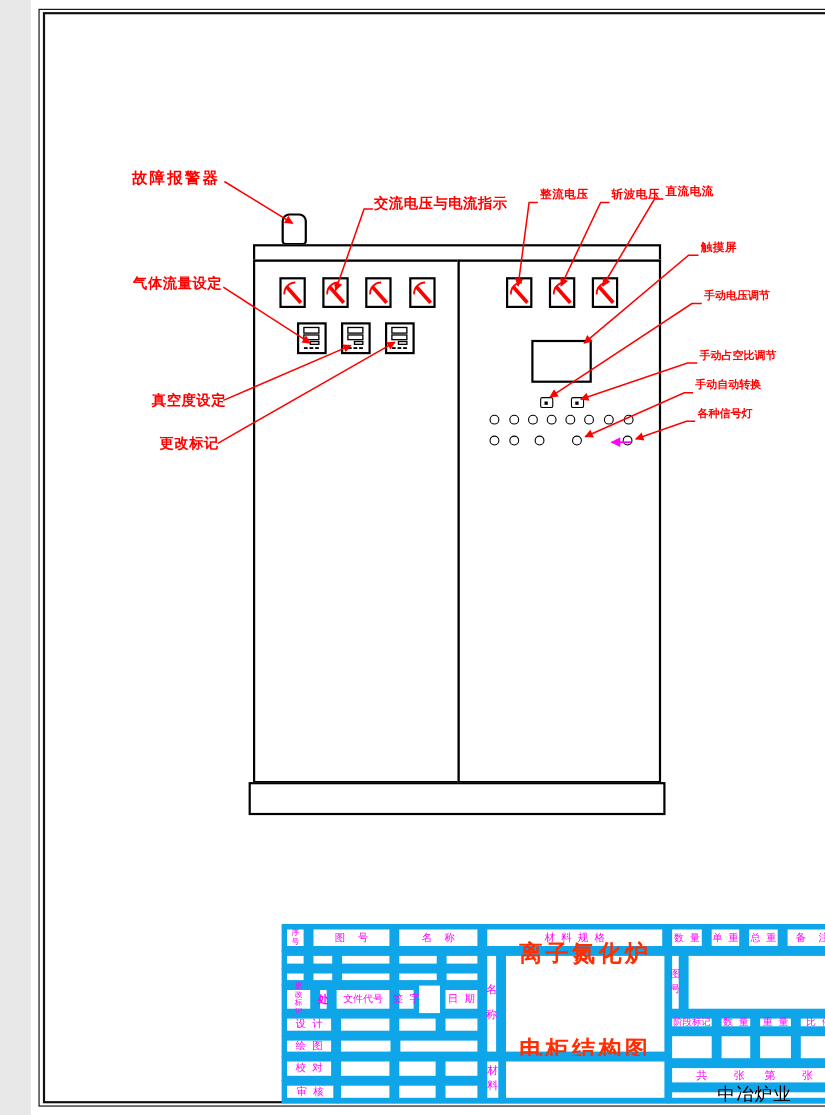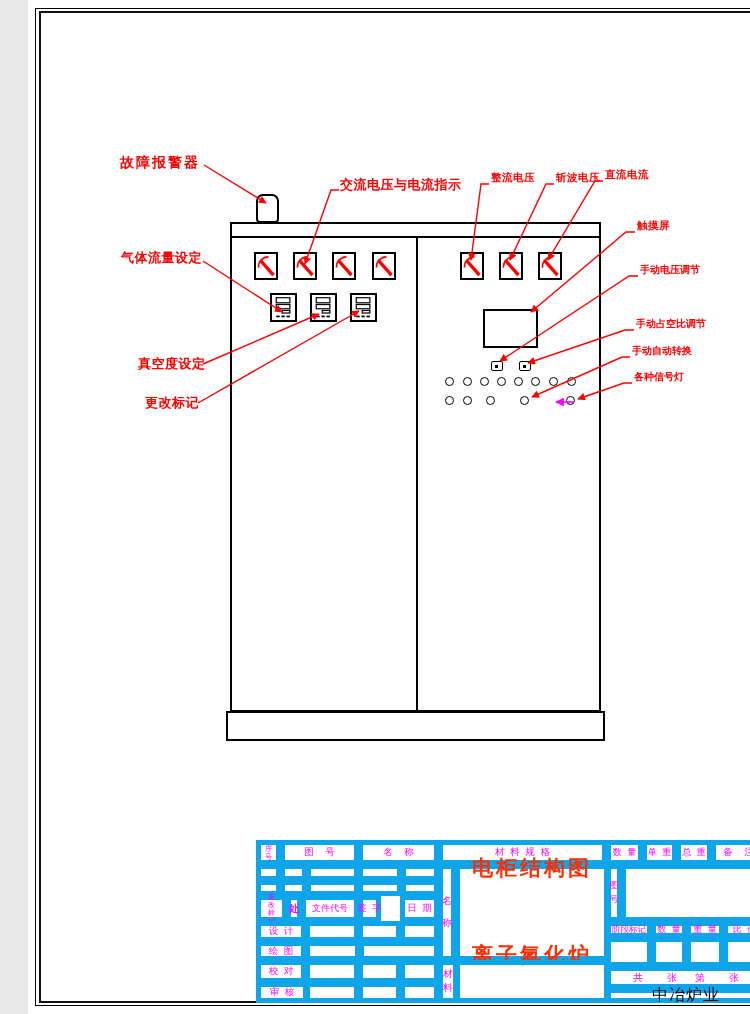--- a/index.html
+++ b/index.html
@@ -236,22 +236,22 @@
   <div class="tb" style="left:372px;top:960px;width:39px;height:23px;"></div>
 
   <div class="tb" style="left:228px;top:982px;width:52px;height:21px;">审 核</div>
   <div class="tb" style="left:277px;top:982px;width:54px;height:21px;"></div>
   <div class="tb" style="left:330px;top:982px;width:43px;height:21px;"></div>
   <div class="tb" style="left:372px;top:982px;width:39px;height:21px;"></div>
 
   <div class="tb tb-stack" style="left:410px;top:864px;width:18px;height:97px;font-size:10px;line-height:22px;padding:0 3px;">名称</div>
   <div class="tb" style="left:427px;top:864px;width:154px;height:97px;">
     <div class="title-red">
+      <div>离子氮化炉</div>
       <div>电柜结构图</div>
-      <div>离子氮化炉</div>
     </div>
   </div>
   <div class="tb tb-stack" style="left:410px;top:960px;width:20px;height:43px;font-size:10px;line-height:14px;padding:0 3px;">材料</div>
   <div class="tb" style="left:427px;top:960px;width:154px;height:43px;"></div>
 
   <div class="tb tb-stack" style="left:578px;top:864px;width:16px;height:58px;font-size:9px;line-height:14px;padding:0 3px;">图号</div>
   <div class="tb" style="left:593px;top:864px;width:145px;height:58px;"></div>
 
   <div class="tb" style="left:578px;top:921px;width:46px;height:17px;font-size:8.5px;">阶段标记</div>
   <div class="tb" style="left:623px;top:921px;width:36px;height:17px;font-size:9px;">数 量</div>

